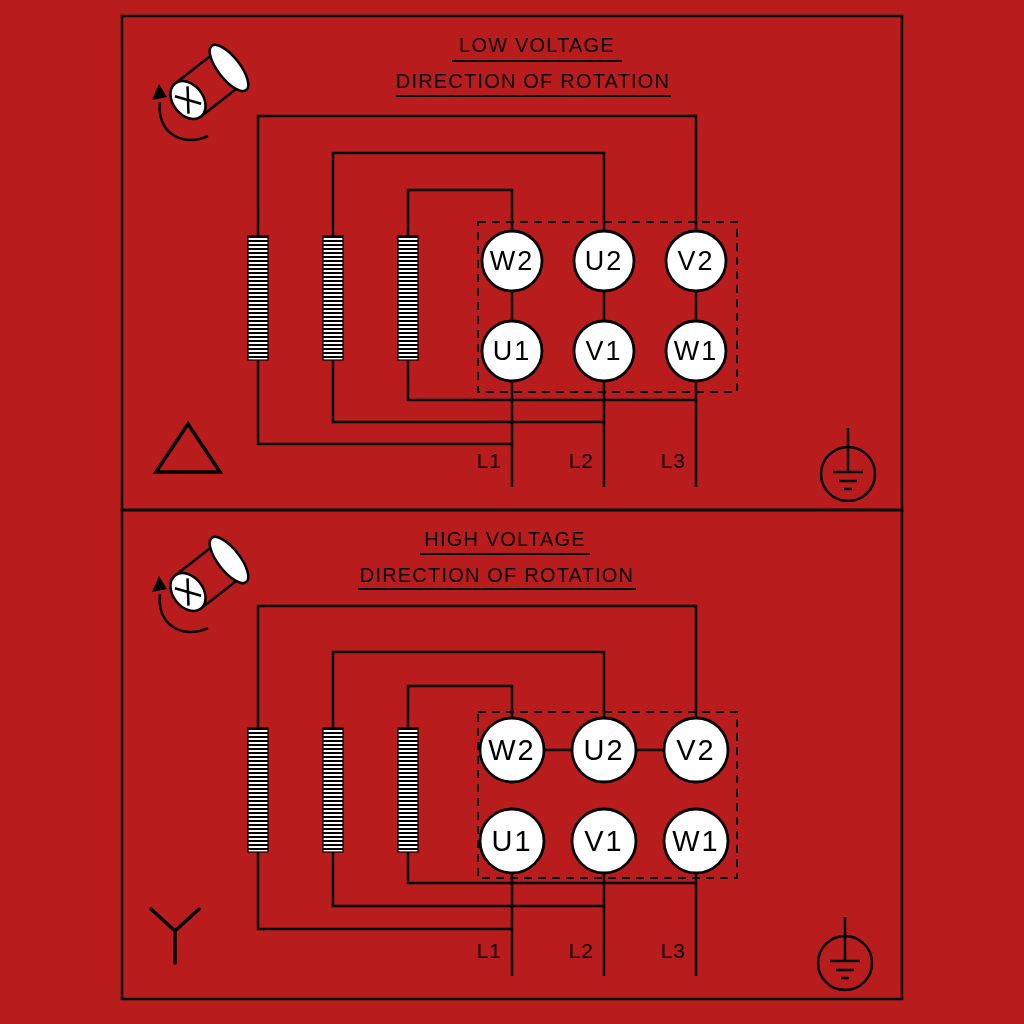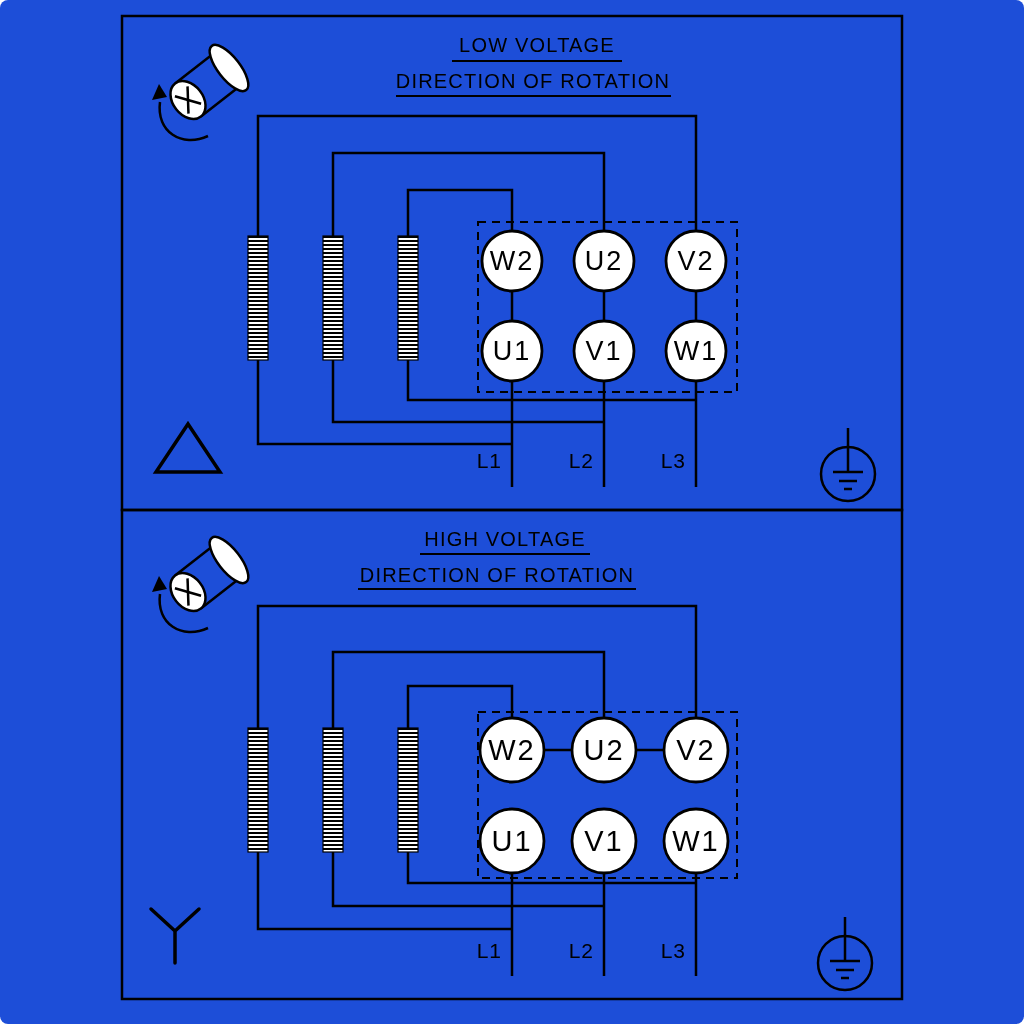--- a/index.html
+++ b/index.html
@@ -1,22 +1,21 @@
 <!DOCTYPE html>
 <html><head>
 <meta charset="utf-8">
 <style>
   html, body { margin: 0; padding: 0; background: #ffffff; }
   .stage {
     position: relative;
     width: 1024px;
     height: 1024px;
-    background: #1d4ed8;
+    background: #b91c1c;
     font-family: "Liberation Sans", sans-serif;
-    border-radius: 8px;
   }
   svg { display: block; }
   svg text { fill: #000000; font-family: "Liberation Sans", sans-serif; }
   .title  { font-size: 20px; letter-spacing: 1.2px; }
   .tlabel  { font-size: 27px; letter-spacing: 2px; text-anchor: middle; }
   .tlabel2 { font-size: 29px; letter-spacing: 2px; text-anchor: middle; }
   .slabel  { font-size: 21px; letter-spacing: 1px; text-anchor: end; }
   .border { stroke: #000; stroke-width: 2.5; fill: none; }
   .w      { stroke: #000; stroke-width: 2.5; fill: none; }
   .u      { stroke: #000; stroke-width: 1.8; }

